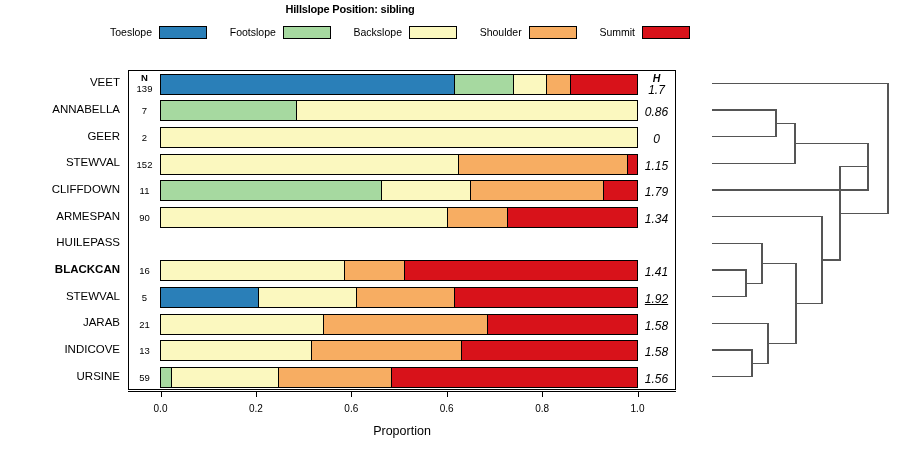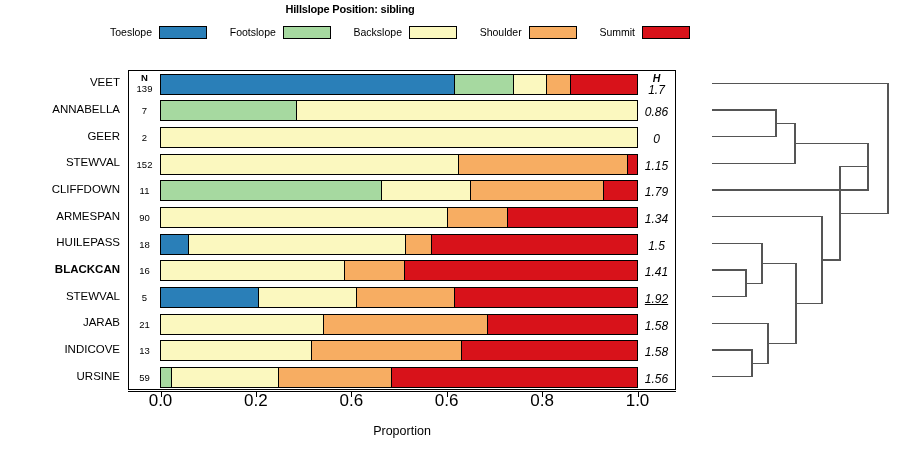--- a/index.html
+++ b/index.html
@@ -74,21 +74,21 @@
   }
   .ylab.bold{font-weight:bold;}
 
   
   .xaxis{position:absolute;left:128px;top:391px;width:548px;height:40px;}
   .xaxis .axline{
     position:absolute;left:0;top:0;width:100%;height:1px;background:#000;
   }
   .xtick{position:absolute;top:0;width:1px;height:6px;background:#000;}
   .xticklab{
-    position:absolute;top:0;font-size:17px;color:#000;
+    position:absolute;top:12px;font-size:10px;color:#000;
     transform:translateX(-50%);white-space:nowrap;
   }
   .xtitle{
     position:absolute;left:128px;top:424px;width:548px;
     text-align:center;font-size:12.5px;color:#000;
   }
 
   
   .dendro{position:absolute;left:700px;top:70px;width:196px;height:320px;}
   .dendro svg{display:block;}
@@ -187,30 +187,20 @@
             <div class="seg" style="width: 7.2%; background: rgb(216, 18, 26);"></div>
           </div>
         </div>
         <div class="row" style="top: 133.333px; height: 26.6667px;">
           <div class="ncell" style="top: 7.83333px;">90</div>
           <div class="hcell" style="top: 7.83333px;">1.34</div>
           <div class="track" style="top: 2.83333px;">
             <div class="seg" style="width: 60%; background: rgb(251, 248, 191);"></div>
             <div class="seg" style="width: 12.6%; background: rgb(247, 173, 98);"></div>
             <div class="seg" style="width: 27.4%; background: rgb(216, 18, 26);"></div>
-          </div>
-        </div>
-        <div class="row" style="top: 160px; height: 26.6667px;">
-          <div class="ncell" style="top: 7.83333px;">18</div>
-          <div class="hcell" style="top: 7.83333px;">1.5</div>
-          <div class="track" style="top: 2.83333px;">
-            <div class="seg" style="width: 5.7%; background: rgb(42, 127, 184);"></div>
-            <div class="seg" style="width: 45.6%; background: rgb(251, 248, 191);"></div>
-            <div class="seg" style="width: 5.5%; background: rgb(247, 173, 98);"></div>
-            <div class="seg" style="width: 43.2%; background: rgb(216, 18, 26);"></div>
           </div>
         </div>
         <div class="row" style="top: 186.667px; height: 26.6667px;">
           <div class="ncell" style="top: 7.83333px;">16</div>
           <div class="hcell" style="top: 7.83333px;">1.41</div>
           <div class="track" style="top: 2.83333px;">
             <div class="seg" style="width: 38.5%; background: rgb(251, 248, 191);"></div>
             <div class="seg" style="width: 12.5%; background: rgb(247, 173, 98);"></div>
             <div class="seg" style="width: 49%; background: rgb(216, 18, 26);"></div>
           </div>

